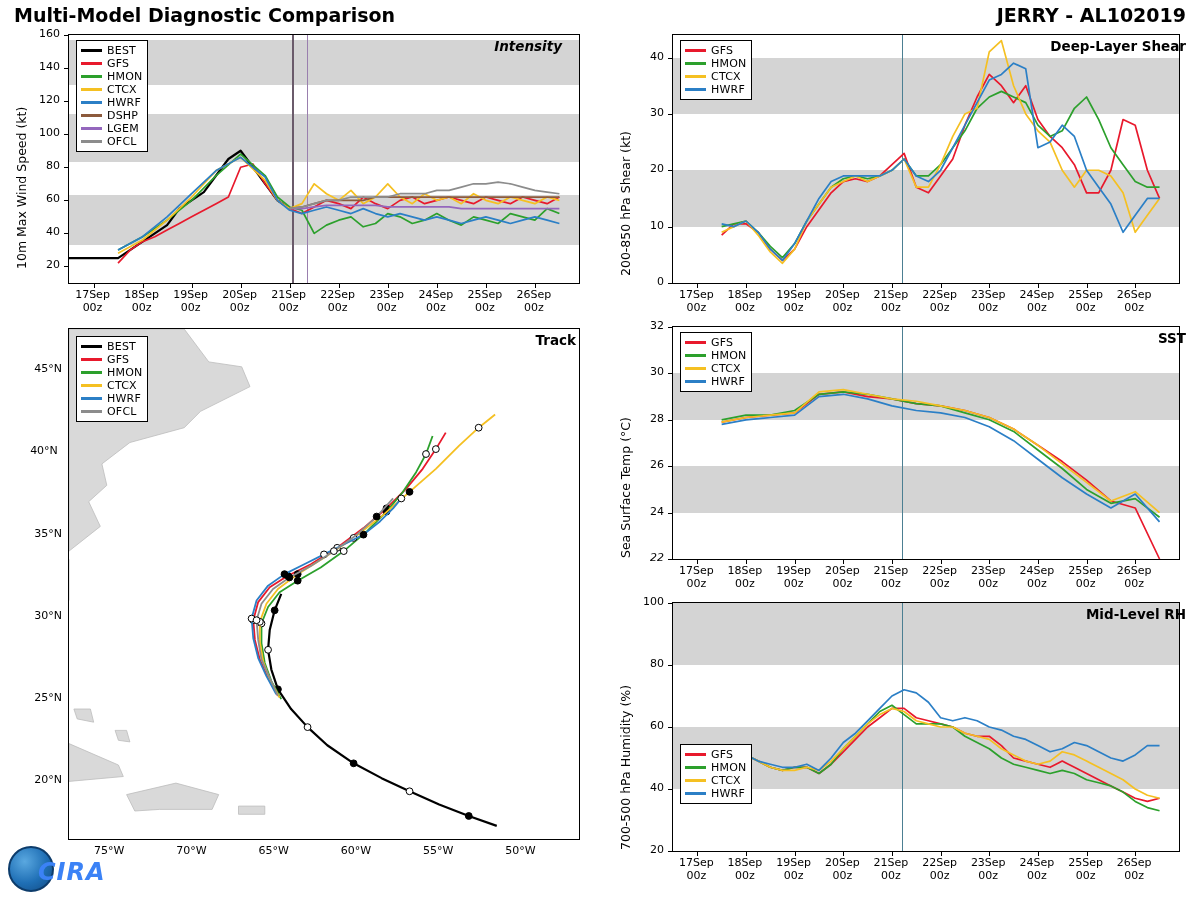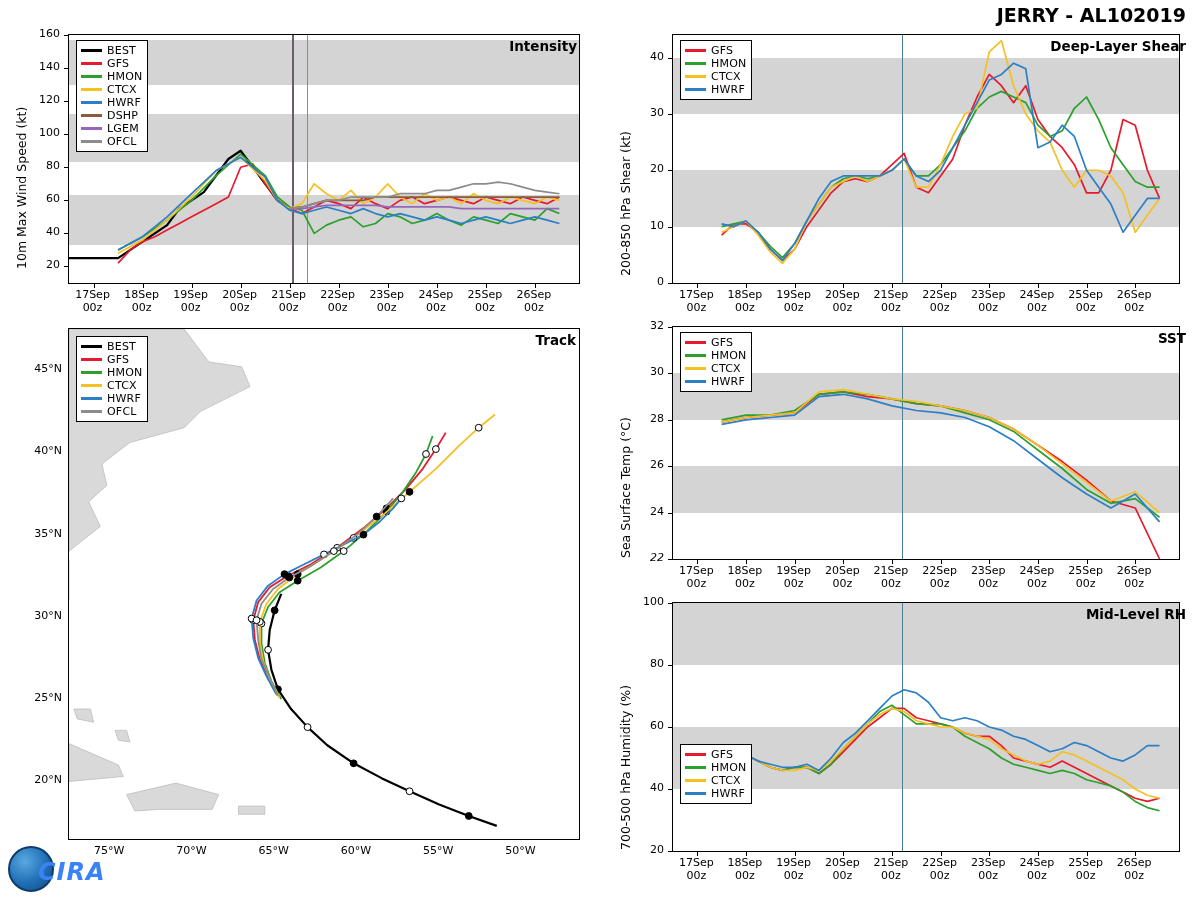--- a/index.html
+++ b/index.html
@@ -39,20 +39,21 @@
     position:absolute;left:30px;top:12px;font-weight:bold;font-style:italic;
     font-size:24px;color:#3b82f6;letter-spacing:1px;
   }
   .map-bg{position:absolute;inset:0;background:#fff;overflow:hidden;}
 </style>
 </head>
 <body>
 
 <div class="root">
 
+  <div class="big-title" style="left:14px;top:4px;">Multi-Model Diagnostic Comparison</div>
   <div class="big-title" style="right:14px;top:4px;">JERRY - AL102019</div>
 
   <div class="panel" id="panel-intensity" style="left:0px;top:24px;width:590px;height:290px;">
     <div class="axes" id="ax-intensity" style="left:68px;top:10px;width:512px;height:250px;">
         <div class="band" style="top:160.37333333333333px;height:49.599999999999994px;"></div>
         <div class="band" style="top:79.35999999999999px;height:47.94666666666667px;"></div>
         <div class="band" style="top:4.960000000000008px;height:44.639999999999986px;"></div>
         <div class="vline" style="left:223.12499999999997px;background:#6b5b6b;"></div>
         <div class="vline" style="left:237.83653846153842px;background:#9a7fae;"></div>
         <svg width="510" height="248">
@@ -78,21 +79,21 @@
         <div class="tickmark-x" style="left:122.59615384615384px;bottom:-5px;height:5px;"></div>
         <div class="tickmark-x" style="left:171.63461538461536px;bottom:-5px;height:5px;"></div>
         <div class="tickmark-x" style="left:220.6730769230769px;bottom:-5px;height:5px;"></div>
         <div class="tickmark-x" style="left:269.71153846153845px;bottom:-5px;height:5px;"></div>
         <div class="tickmark-x" style="left:318.75px;bottom:-5px;height:5px;"></div>
         <div class="tickmark-x" style="left:367.78846153846155px;bottom:-5px;height:5px;"></div>
         <div class="tickmark-x" style="left:416.8269230769231px;bottom:-5px;height:5px;"></div>
         <div class="tickmark-x" style="left:465.8653846153846px;bottom:-5px;height:5px;"></div>
       </div>
     <div class="ylabel" style="left:14px;top:245px;transform:rotate(-90deg);">10m Max Wind Speed (kt)</div>
-    <div class="plot-title" style="right:13px;top:14px;">Intensity</div>
+    <div class="plot-title" style="right:28px;top:14px;font-style:italic;">Intensity</div>
     <div class="legend" id="legend-intensity" style="left:76px;top:16px;">
         <div class="row">
           <span class="swatch" style="background:#000000;"></span>
           <span class="lbl">BEST</span>
         </div>
         <div class="row">
           <span class="swatch" style="background:#e8192c;"></span>
           <span class="lbl">GFS</span>
         </div>
         <div class="row">
@@ -460,21 +461,21 @@
         </div>
         <div class="row">
           <span class="swatch" style="background:#8c8c8c;"></span>
           <span class="lbl">OFCL</span>
         </div>
       </div>
   <div class="tick-y" style="left:10px;top:455.4193548387097px;width:52px;">20°N</div>
       <div class="tick-y" style="left:10px;top:373.16129032258067px;width:52px;">25°N</div>
       <div class="tick-y" style="left:10px;top:290.9032258064516px;width:52px;">30°N</div>
       <div class="tick-y" style="left:10px;top:208.64516129032256px;width:52px;">35°N</div>
-      <div class="tick-y" style="left:10px;top:126.38709677419354px;width:52px;">40°N</div>
+      <div class="tick-y" style="left:18px;top:126.38709677419354px;width:52px;text-align:center;">40°N</div>
       <div class="tick-y" style="left:10px;top:44.12903225806451px;width:52px;">45°N</div>
       <div class="tick-x" style="left:83.12903225806451px;top:527px;width:52px;">75°W</div>
       <div class="tick-x" style="left:165.38709677419354px;top:527px;width:52px;">70°W</div>
       <div class="tick-x" style="left:247.64516129032256px;top:527px;width:52px;">65°W</div>
       <div class="tick-x" style="left:329.90322580645164px;top:527px;width:52px;">60°W</div>
       <div class="tick-x" style="left:412.16129032258067px;top:527px;width:52px;">55°W</div>
       <div class="tick-x" style="left:494.41935483870975px;top:527px;width:52px;">50°W</div>
     </div>
 
   <div class="logo" style="left:8px;top:846px;width:120px;height:48px;">

